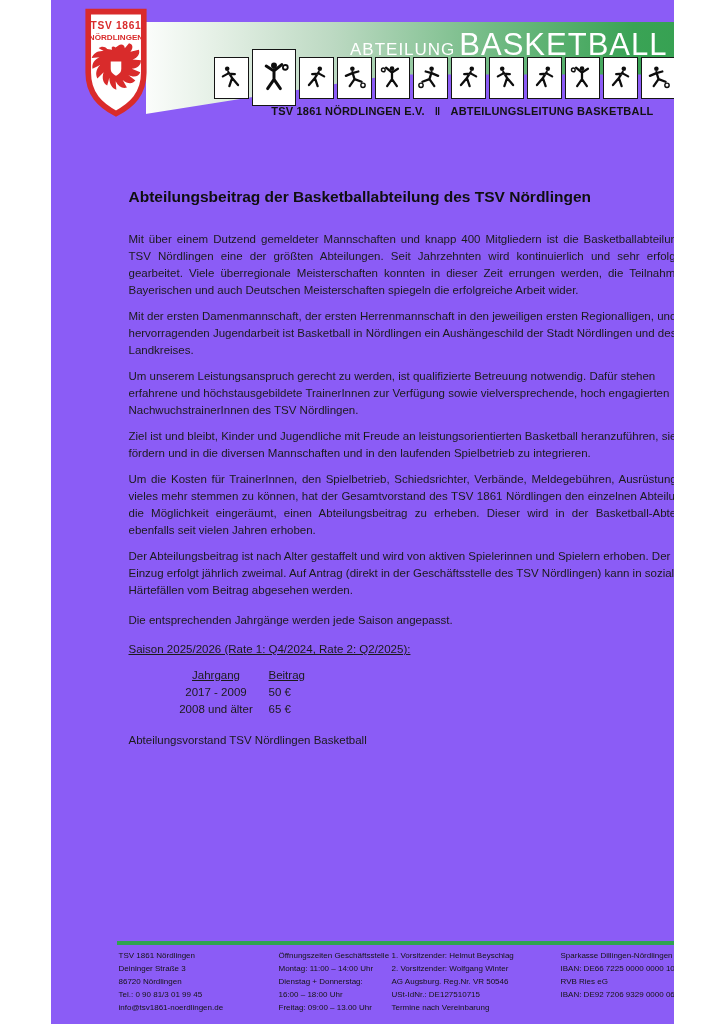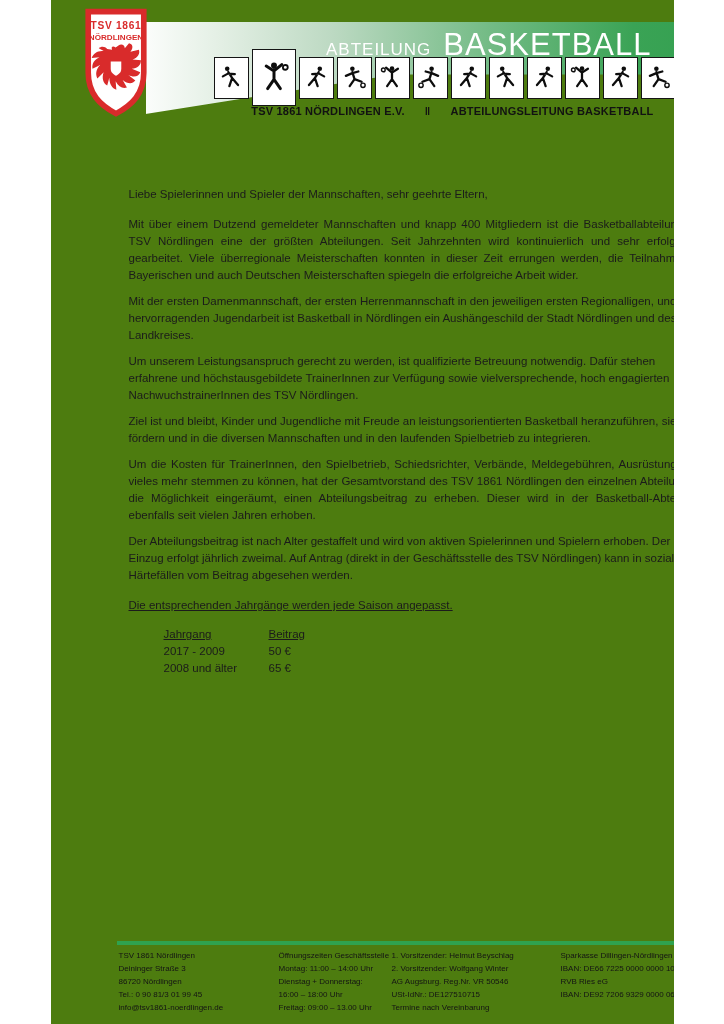--- a/index.html
+++ b/index.html
@@ -1,48 +1,48 @@
 <!DOCTYPE html>
 <html lang="de"><head>
 <meta charset="utf-8">
 <style>
   html,body{margin:0;padding:0;background:#ffffff;}
   .page{
-    position:relative;width:601px;height:1024px;margin:0 auto;background:#4d7c0f;
+    position:relative;width:601px;height:1024px;margin:0 auto;background:#8b5cf6;
     overflow:hidden;font-family:"Liberation Sans","DejaVu Sans",sans-serif;color:#1e1e1e;padding-left:22px;
   }
   
   .band{
     position:absolute;left:95px;top:22px;width:625px;height:92px;
     background:linear-gradient(90deg,#fbfdfb 0%,#e3efe4 12%,#bcd9c2 30%,#73bb85 55%,#3aa355 78%,#2f9e4d 100%);
     clip-path:polygon(0 0,100% 0,100% 57%,40% 57%,0 100%);
   }
   .logo{position:absolute;left:33px;top:8px;width:64px;height:110px;}
-  .banner-text{position:absolute;top:27px;right:22px;color:#fff;display:flex;align-items:baseline;gap:12px;white-space:nowrap;}
+  .banner-text{position:absolute;top:27px;right:6px;color:#fff;display:flex;align-items:baseline;gap:4px;white-space:nowrap;}
   .dept-label{font-size:17px;letter-spacing:1px;}
   .dept-name{font-size:31px;letter-spacing:1px;}
   .picto-row{position:absolute;left:163px;top:57px;display:flex;align-items:flex-start;gap:3px;}
   .picto{width:35px;height:42px;background:#fff;border:1.6px solid #151515;box-sizing:border-box;
          display:flex;align-items:center;justify-content:center;flex:none;}
   .picto svg{width:26px;height:32px;color:#0d0d0d;}
   .picto.large{width:44px;height:57px;margin-top:-8px;}
   .picto.large svg{width:34px;height:44px;}
   .picto.flip svg{transform:scaleX(-1);}
-  .subheader{position:absolute;top:105px;right:20px;display:flex;gap:20px;align-items:baseline;
+  .subheader{position:absolute;top:105px;right:20px;display:flex;gap:10px;align-items:baseline;
              font-size:11px;font-weight:700;letter-spacing:.2px;color:#121212;white-space:nowrap;}
   
   .content{position:absolute;left:78px;top:186px;width:572px;font-size:11.5px;line-height:17px;color:#1b1b1b;}
   .content h1{font-size:15.5px;line-height:21px;margin:0 0 24px;font-weight:700;color:#0f0f0f;}
   .content p{margin:0 0 9px;}
   p.salutation{margin-bottom:13px;}
   p.justify{text-align:justify;}
-  p.pre-gap{margin-top:13px;margin-bottom:12px;text-decoration:underline;}
+  p.pre-gap{margin-top:13px;margin-bottom:12px;}
   .season{text-decoration:underline;margin:0 0 14px;}
   .fee-table{margin:0 0 14px 35px;}
-  .fee-row{display:flex;line-height:17px;}
+  .fee-row{display:flex;line-height:17px;text-align:center;}
   .fee-c1{width:105px;flex:none;}
   .fee-head .fee-c1 span,.fee-head .fee-c2 span{text-decoration:underline;}
   .after{white-space:pre-line;letter-spacing:-0.1px;margin:0 0 28px;}
   .closing{margin-bottom:9px;}
   
   .footer-rule{position:absolute;left:66px;top:941px;width:614px;height:4px;background:#2fa24f;}
   .fcol{position:absolute;top:949px;font-size:8px;line-height:13px;color:#141414;white-space:nowrap;}
   .fcol div:first-child{font-weight:400;}
   .fcol-1{left:68px;} .fcol-2{left:228px;} .fcol-3{left:341px;} .fcol-4{left:510px;}
   .hidden-defs{position:absolute;width:0;height:0;overflow:hidden;}
@@ -159,48 +159,50 @@
       </span>
   </div>
 
   <div class="subheader">
     <span>TSV 1861 NÖRDLINGEN E.V.</span>
     <span>‖</span>
     <span>ABTEILUNGSLEITUNG BASKETBALL</span>
   </div>
 
   <div class="content">
-
-    <p class="salutation">Liebe Spielerinnen und Spieler der Mannschaften, sehr geehrte Eltern,</p>
+    <h1>Abteilungsbeitrag der Basketballabteilung des TSV Nördlingen</h1>
+
 
     <p class="justify">Mit über einem Dutzend gemeldeter Mannschaften und knapp 400 Mitgliedern ist die Basketballabteilung im TSV Nördlingen eine der größten Abteilungen. Seit Jahrzehnten wird kontinuierlich und sehr erfolgreich gearbeitet. Viele überregionale Meisterschaften konnten in dieser Zeit errungen werden, die Teilnahme an Bayerischen und auch Deutschen Meisterschaften spiegeln die erfolgreiche Arbeit wider.</p>
     <p>Mit der ersten Damenmannschaft, der ersten Herrenmannschaft in den jeweiligen ersten Regionalligen, und der hervorragenden Jugendarbeit ist Basketball in Nördlingen ein Aushängeschild der Stadt Nördlingen und des Landkreises.</p>
     <p>Um unserem Leistungsanspruch gerecht zu werden, ist qualifizierte Betreuung notwendig. Dafür stehen erfahrene und höchstausgebildete TrainerInnen zur Verfügung sowie vielversprechende, hoch engagierten NachwuchstrainerInnen des TSV Nördlingen.</p>
     <p>Ziel ist und bleibt, Kinder und Jugendliche mit Freude an leistungsorientierten Basketball heranzuführen, sie zu fördern und in die diversen Mannschaften und in den laufenden Spielbetrieb zu integrieren.</p>
     <p class="justify">Um die Kosten für TrainerInnen, den Spielbetrieb, Schiedsrichter, Verbände, Meldegebühren, Ausrüstung und vieles mehr stemmen zu können, hat der Gesamtvorstand des TSV 1861 Nördlingen den einzelnen Abteilungen die Möglichkeit eingeräumt, einen Abteilungsbeitrag zu erheben. Dieser wird in der Basketball-Abteilung ebenfalls seit vielen Jahren erhoben.</p>
     <p>Der Abteilungsbeitrag ist nach Alter gestaffelt und wird von aktiven Spielerinnen und Spielern erhoben. Der Einzug erfolgt jährlich zweimal. Auf Antrag (direkt in der Geschäftsstelle des TSV Nördlingen) kann in sozialen Härtefällen vom Beitrag abgesehen werden.</p>
     <p class="pre-gap">Die entsprechenden Jahrgänge werden jede Saison angepasst.</p>
 
+    <p class="season">Saison 2025/2026 (Rate 1: Q4/2024, Rate 2: Q2/2025):</p>
 
     <div class="fee-table">
       <div class="fee-row fee-head">
         <span class="fee-c1"><span>Jahrgang</span></span>
         <span class="fee-c2"><span>Beitrag</span></span>
       </div>
       <div class="fee-row">
         <span class="fee-c1">2017 - 2009</span>
         <span class="fee-c2">50 €</span>
       </div>
       <div class="fee-row">
         <span class="fee-c1">2008 und älter</span>
         <span class="fee-c2">65 €</span>
       </div>
     </div>
 
 
+    <p>Abteilungsvorstand TSV Nördlingen Basketball</p>
   </div>
 
   <div class="footer-rule"></div>
 
   <div class="fcol fcol-1">
     <div>TSV 1861 Nördlingen</div>
     <div>Deininger Straße 3</div>
     <div>86720 Nördlingen</div>
     <div>Tel.: 0 90 81/3 01 99 45</div>
     <div>info@tsv1861-noerdlingen.de</div>

